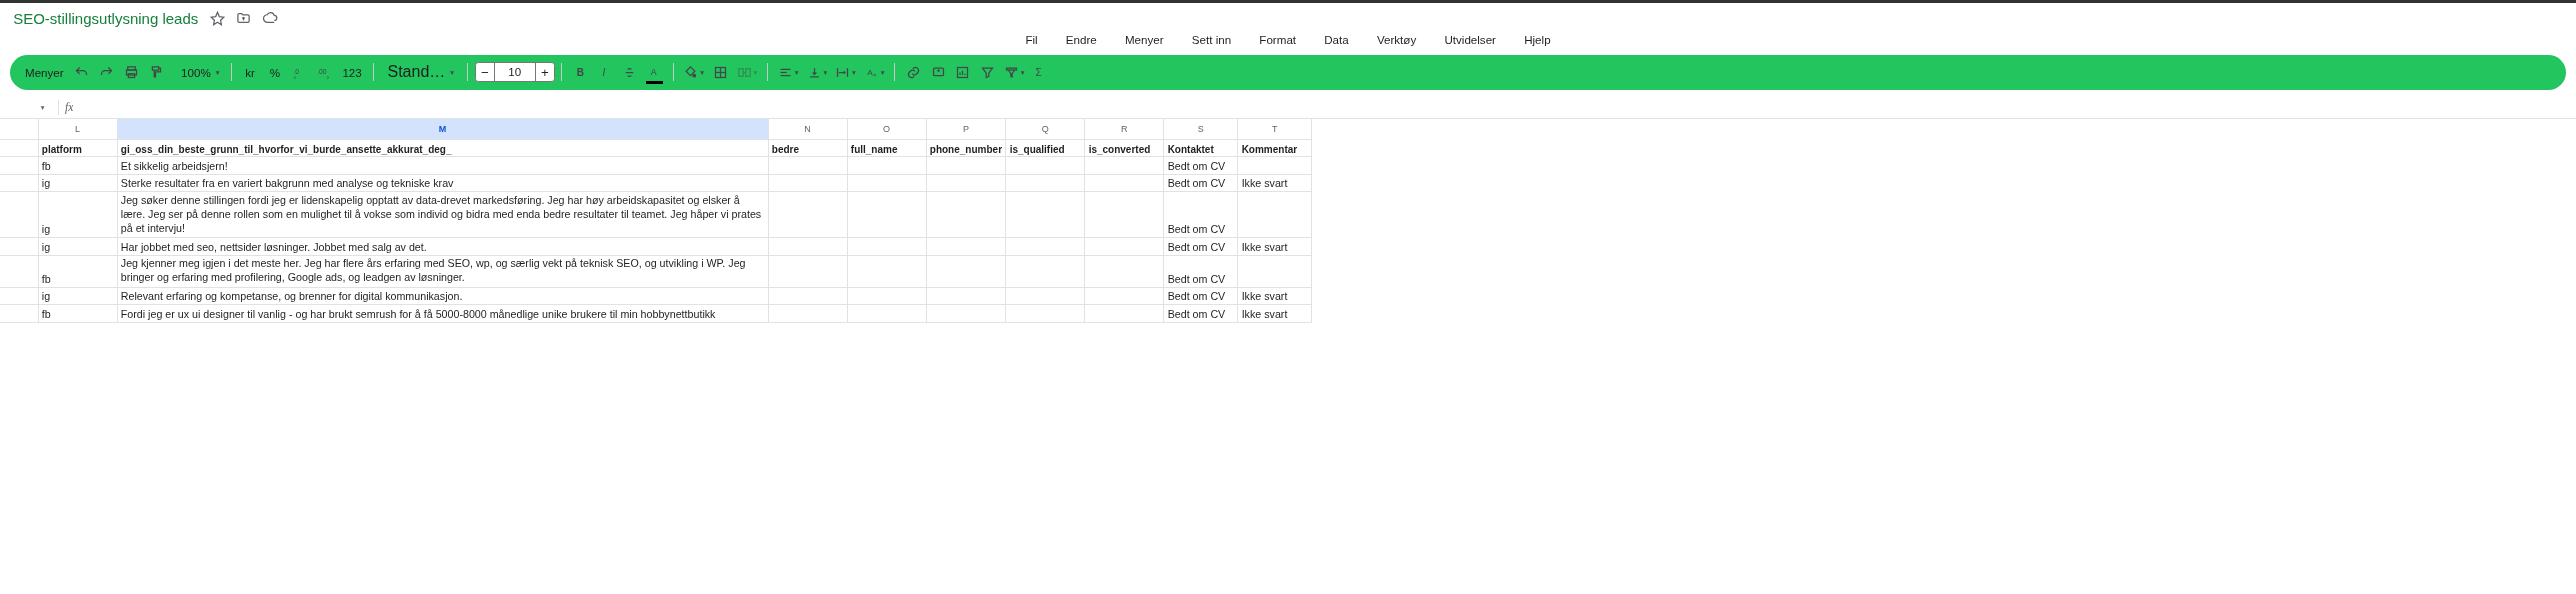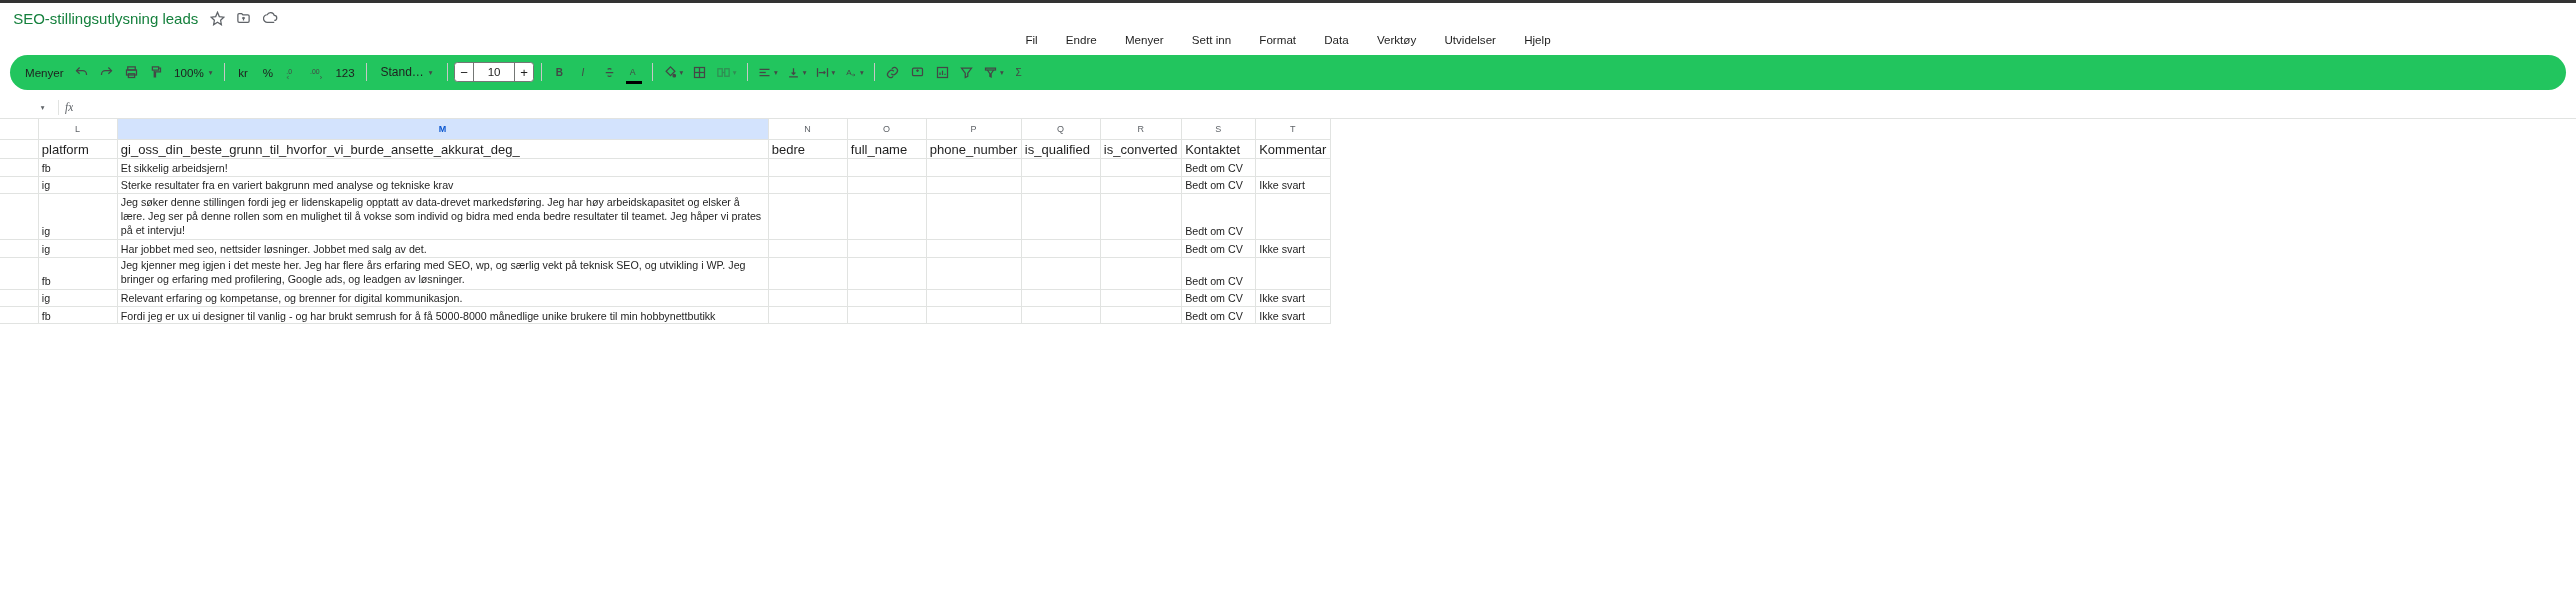--- a/index.html
+++ b/index.html
@@ -13,22 +13,22 @@
 .title-icon svg { width:15px; height:15px; }
 
 .menu-bar { padding:3.3px 13.2px 5px 13.2px; display:flex; gap:15px;justify-content:center; }
 .menu-item { padding:3.3px 6.6px; font-size:11.6px; color:#1f1f1f; cursor:pointer; border-radius:3.3px; }
 
 .toolbar { background:#22c55e; border-radius:20px; margin:0 10px 6.6px 10px; padding:3.3px 10px; display:flex; align-items:center; gap:1.7px; height:35px; }
 .tb-btn { min-width:23px; height:23px; display:flex; align-items:center; justify-content:center; cursor:pointer; border-radius:3.3px; color:#444746; padding:0 3.3px; }
 .tb-btn svg { width:15px; height:15px; }
 .tb-sep { width:0.8px; height:18px; background:#c7c7c7; margin:0 5px; }
 .tb-text { font-size:11.6px; color:#1f1f1f; padding:0 5px; }
-.tb-zoom { display:flex; align-items:center; gap:3.3px; font-size:11.6px; padding:0 5px; cursor:pointer;}
-.tb-font-select { display:flex; align-items:center; gap:3.3px; font-size:12px; padding:0 6.6px; cursor:pointer; min-width:66px;}
+.tb-zoom { display:flex; align-items:center; gap:3.3px; font-size:11.6px; padding:0 5px; cursor:pointer;margin-left:7px;}
+.tb-font-select { display:flex; align-items:center; gap:3.3px; font-size:16px; padding:0 6.6px; cursor:pointer; min-width:66px;}
 .tb-size-group { display:flex; align-items:center; border:0.8px solid #747775; border-radius:3.3px; background:#fff; height:20px;}
 .tb-size-btn { width:18px; height:18px; display:flex; align-items:center; justify-content:center; cursor:pointer; font-size:13.2px;}
 .tb-size-val { width:42px; text-align:center; font-size:11.6px; border-left:0.8px solid #747775; border-right:0.8px solid #747775; height:18px; line-height:18px;}
 .tb-drop { display:flex; align-items:center;}
 .tb-drop::after { content:"▾"; font-size:7.4px; margin-left:1.7px; color:#444746;}
 .text-color-btn { position:relative;}
 .text-color-btn::after { content:""; position:absolute; bottom:0; left:3.3px; right:3.3px; height:2.5px; background:#000;}
 
 .namebox-row { display:flex; align-items:center; border-bottom:0.8px solid #e1e3e1; height:23px; padding:0 15px;}
 .namebox { width:36px; display:flex; align-items:center; justify-content:flex-end; gap:3.3px; font-size:10.7px; color:#5f6368; padding-right:6.6px;}
@@ -37,21 +37,21 @@
 .fx-label { font-style:italic; font-family:serif; color:#5f6368; font-size:11.6px;}
 .fx-input { flex:1; border:none; outline:none; font-size:10.7px; padding-left:6.6px;}
 
 .grid-wrap { position:relative; overflow:auto;}
 table { border-collapse:collapse; table-layout:fixed;}
 th.col-hdr { background:#fff; border:0.8px solid #e1e3e1; border-top:none; font-weight:400; font-size:9px; color:#5f6368; height:20px; text-align:center; position:relative;}
 th.col-hdr.sel { background:#d3e3fd; color:#0b57d0; font-weight:600;}
 th.row-hdr { background:#fff; border:0.8px solid #e1e3e1; border-left:none; font-weight:400; font-size:9px; color:#5f6368; width:38px; min-width:38px; text-align:center;}
 td { border:0.8px solid #e1e3e1; font-size:10.7px; padding:1.7px 3.3px; vertical-align:bottom; height:17.4px; overflow:hidden; white-space:nowrap;}
 td.wrap { white-space:normal; vertical-align:bottom; line-height:1.3;}
-.hdr-row td { font-weight:400; font-size:13px;}
+.hdr-row td { font-weight:700; font-size:10px;}
 th.corner { background:#fff; border:0.8px solid #e1e3e1; border-top:none; border-left:none; width:38px;}
 
 .col-L { width:79px;}
 .col-M { width:651px;}
 .col-N { width:79px;}
 .col-O { width:79px;}
 .col-P { width:77px;}
 .col-Q { width:79px;}
 .col-R { width:79px;}
 .col-S { width:74px;}

